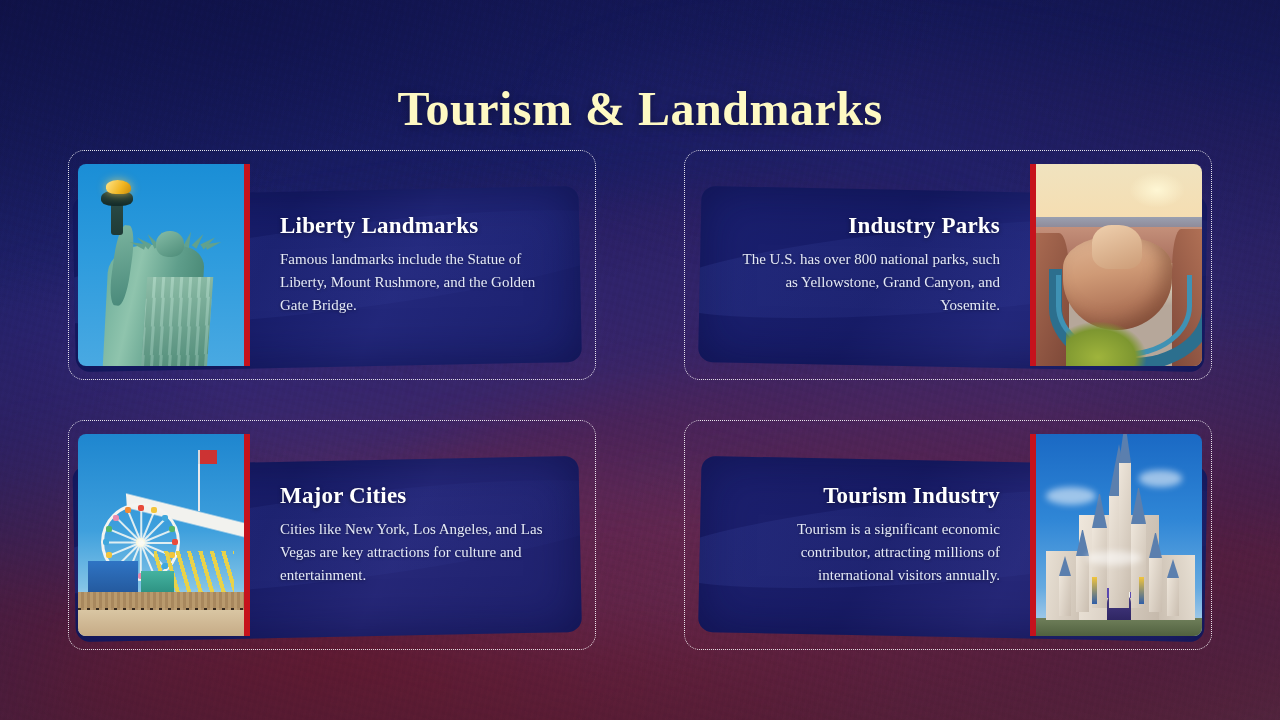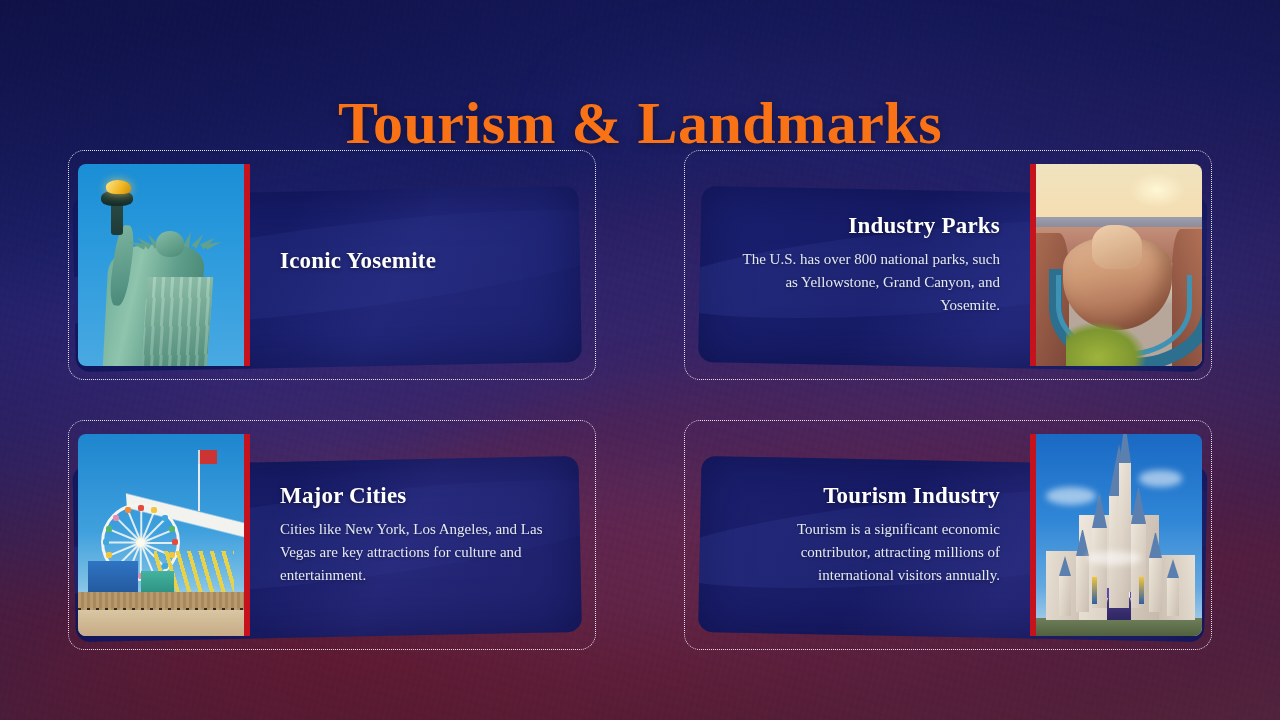--- a/index.html
+++ b/index.html
@@ -102,22 +102,22 @@
     inset: 0;
     background: radial-gradient(ellipse 85% 75% at 50% 44%, rgba(0,0,0,0) 40%, rgba(5,4,26,0.40) 100%);
   }
 
   
   .page-title {
     position: absolute;
     top: 52px;
     left: 0; right: 0;
     text-align: center;
-    color: #f97316;
-    font-size: 60px;
+    color: #fef9c3;
+    font-size: 48px;
     font-weight: bold;
     letter-spacing: 0.5px;
     line-height: 1.05;
     text-shadow: 0 2px 10px rgba(0,0,0,0.35);
     z-index: 6;
   }
 
   
   .card {
     position: absolute;
@@ -405,21 +405,22 @@
               </div>
             <div class="sl-head"></div>
             <div class="sl-torchstem"></div>
             <div class="sl-torchcup"></div>
             <div class="sl-flame"></div>
           </div>
         </div>
         <div class="accent-bar"></div>
       </div>
       <div class="card-text">
-        <div class="card-heading">Iconic Yosemite</div>
+        <div class="card-heading">Liberty Landmarks</div>
+        <div class="card-desc">Famous landmarks include the Statue of Liberty, Mount Rushmore, and the Golden Gate Bridge.</div>
       </div>
     </div>
   </div>
 
   <div class="card card-right" style="left:684px; top:150px; width:528px; height:230px;">
     <div class="card-dots"></div>
     <div class="card-panel"></div>
     <div class="card-body">
       <div class="thumb-wrap">
         <div class="thumb">

